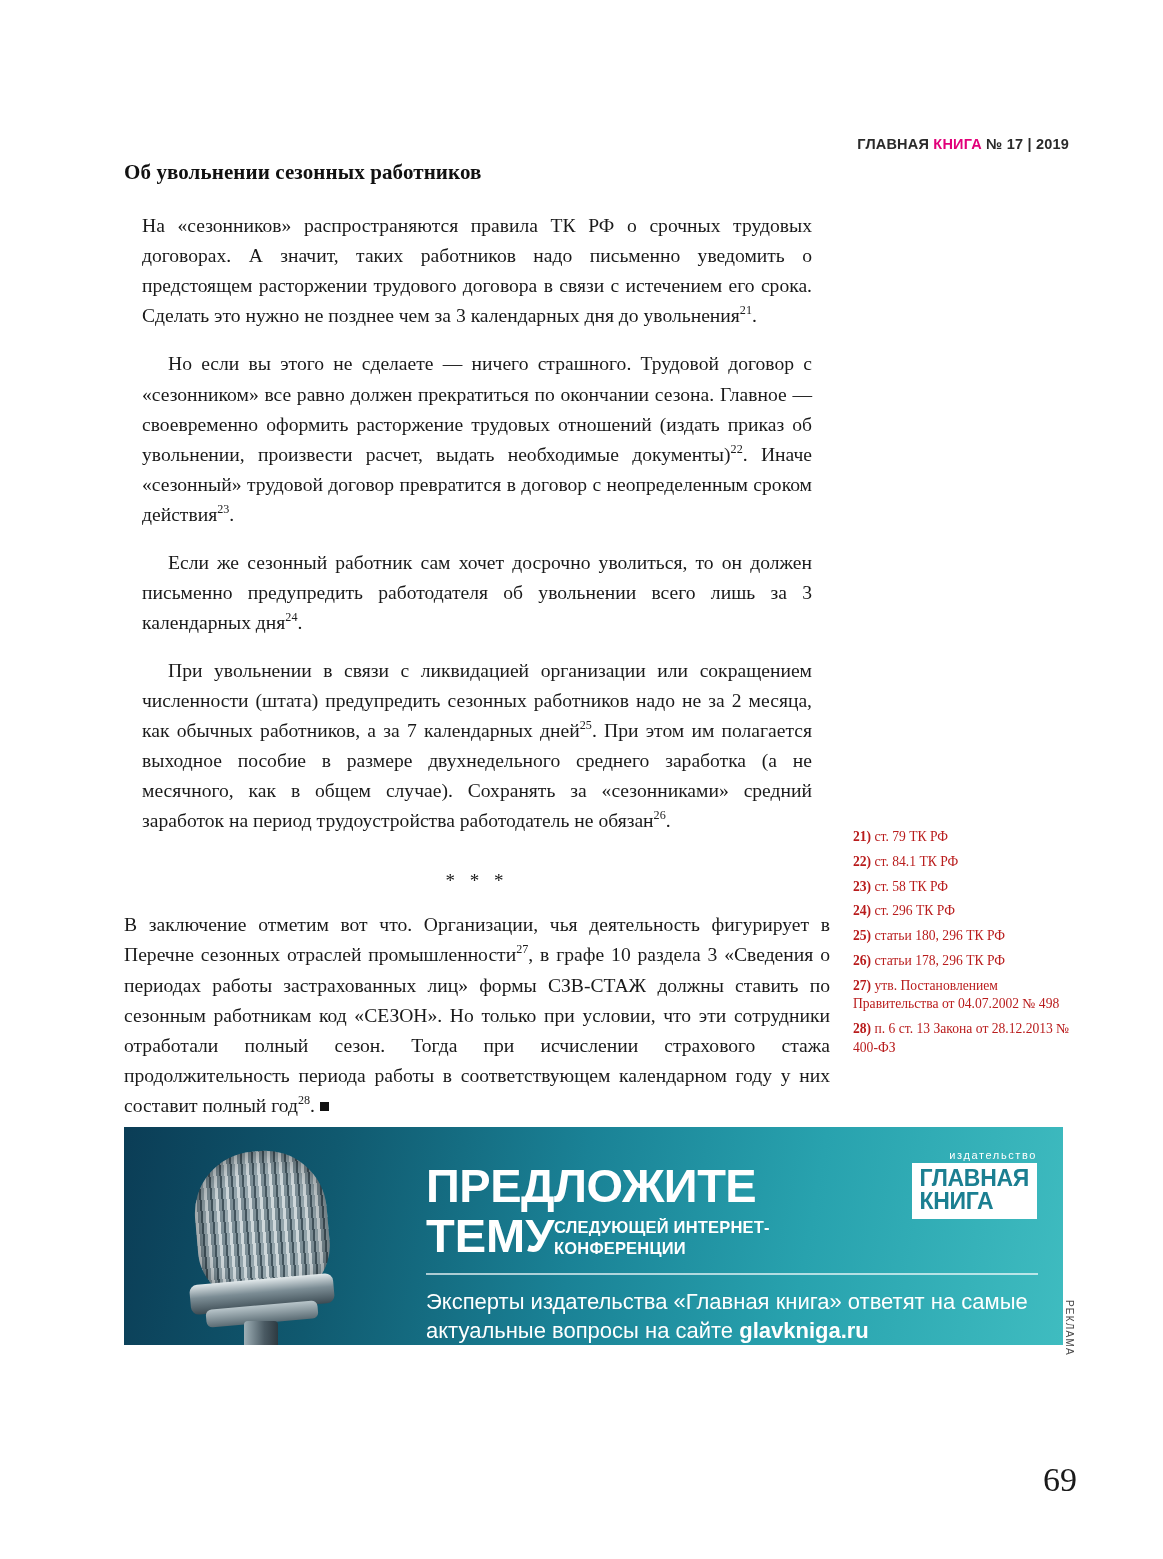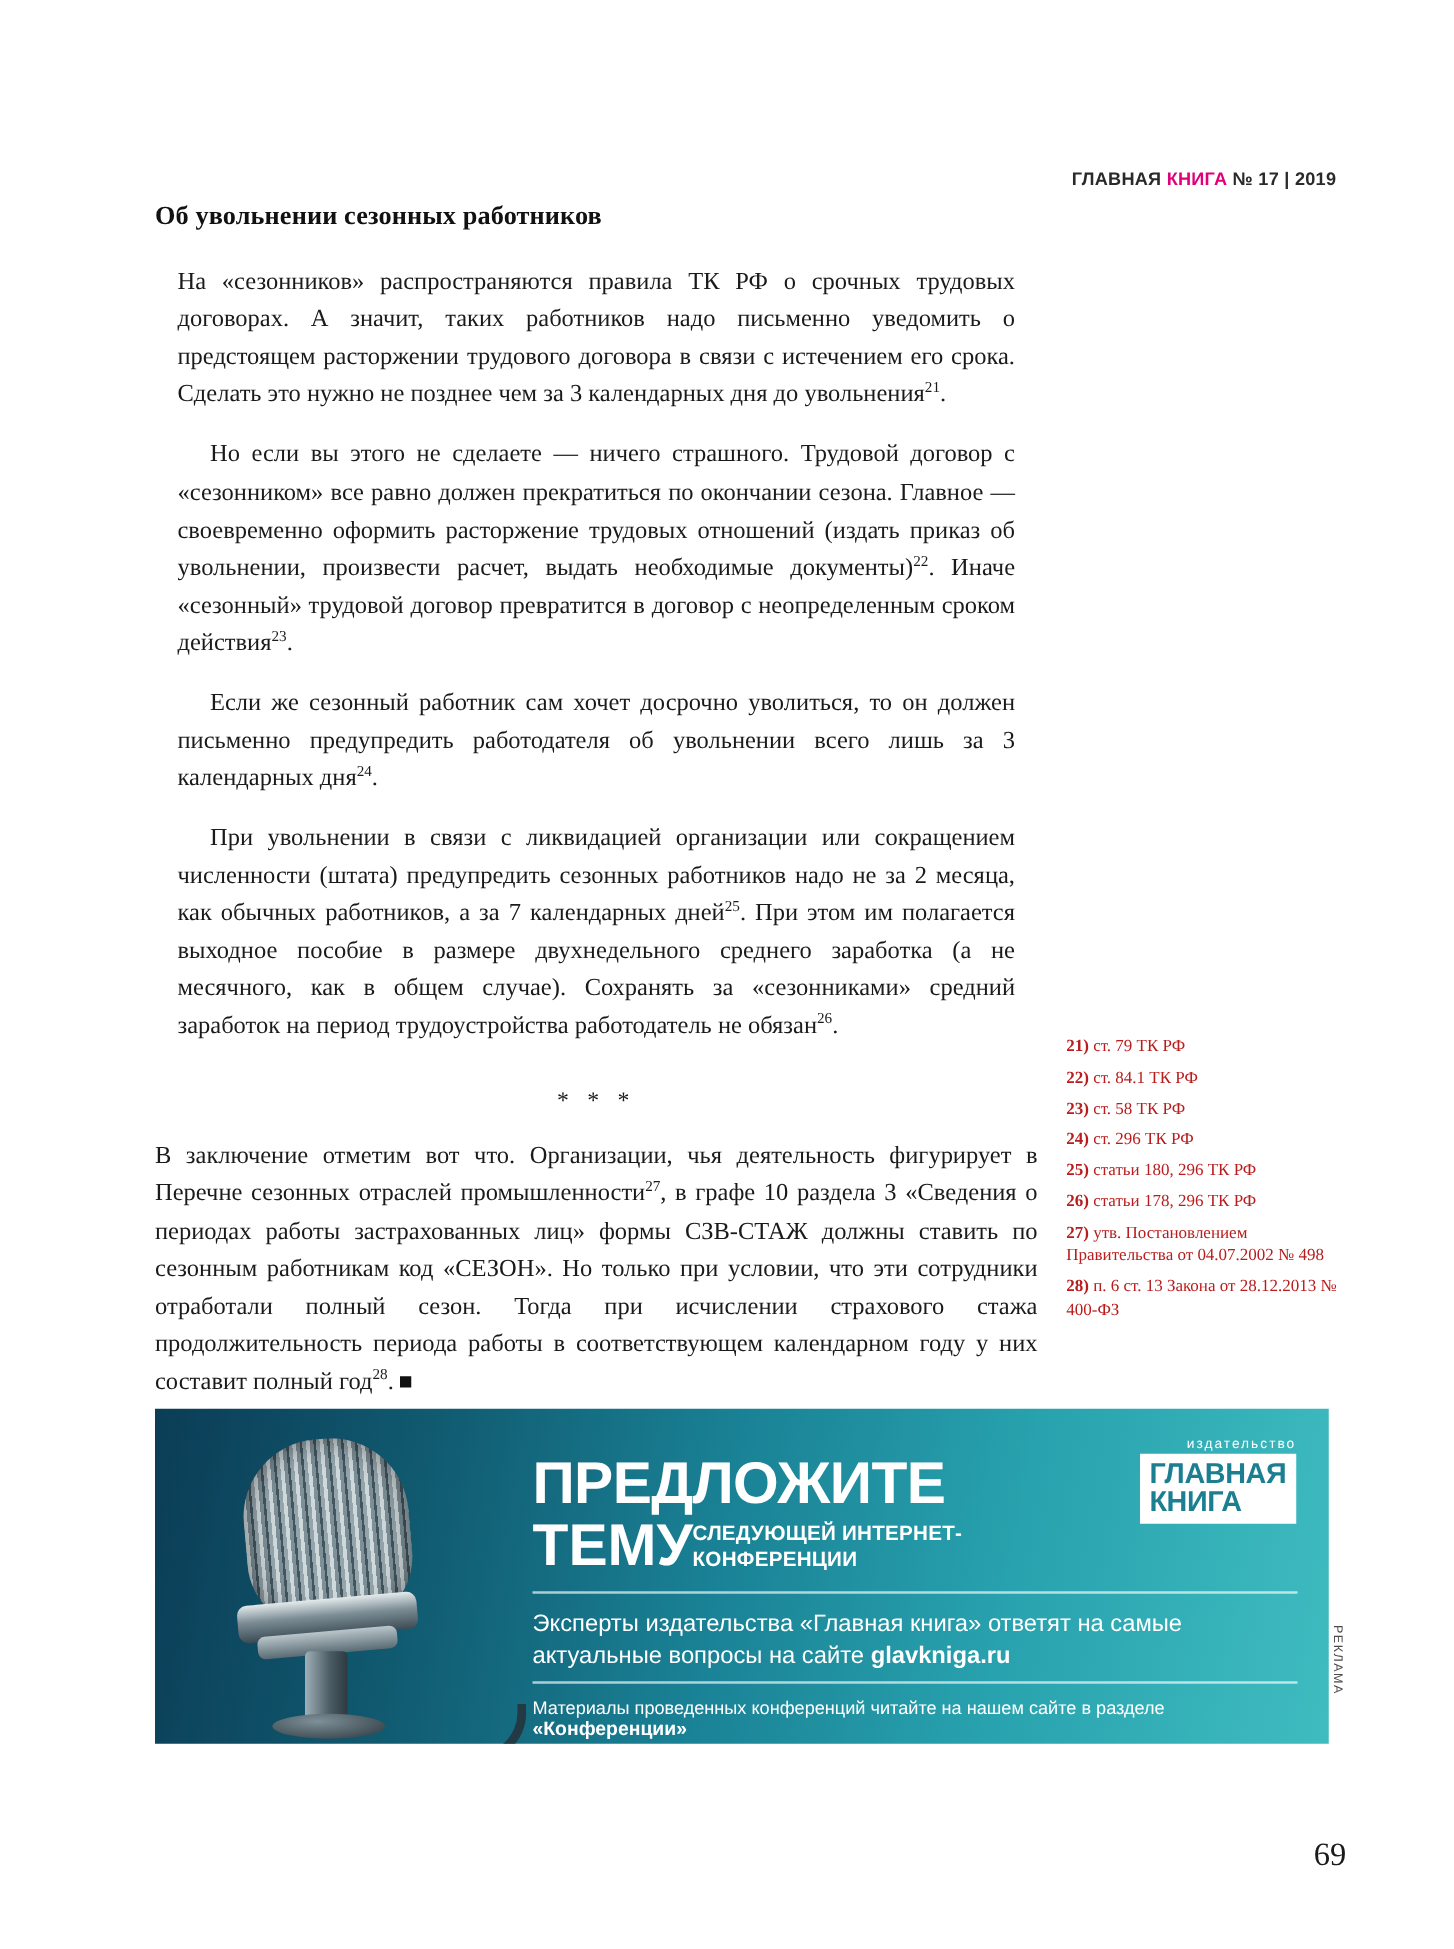--- a/index.html
+++ b/index.html
@@ -99,21 +99,21 @@
   }
   .footnote { margin-bottom: 6px; }
   .footnote .num { font-weight: bold; }
 
   
   .ad {
     position: absolute;
     left: 124px;
     top: 1127px;
     width: 939px;
-    height: 268px;
+    height: 218px;
     background: linear-gradient(100deg, #0b3d56 0%, #10596f 22%, #1a8296 48%, #28a2ae 72%, #3fbcc0 100%);
     overflow: hidden;
   }
   .ad-mic {
     position: absolute;
     left: 20px;
     top: 6px;
     width: 270px;
     height: 266px;
   }
@@ -250,21 +250,21 @@
   }
   .ad-rule-1 { top: 146px; }
   .ad-rule-2 { top: 218px; }
   .ad-body {
     position: absolute;
     left: 302px;
     top: 160px;
     width: 620px;
     font-family: "Liberation Sans", sans-serif;
     color: #ffffff;
-    font-size: 19px;
+    font-size: 22px;
     line-height: 1.32;
   }
   .ad-body b { font-weight: bold; }
   .ad-foot {
     position: absolute;
     left: 302px;
     top: 232px;
     width: 620px;
     font-family: "Liberation Sans", sans-serif;
     color: #ffffff;
@@ -284,21 +284,21 @@
     transform-origin: left top;
     white-space: nowrap;
   }
 
   
   .page-number {
     position: absolute;
     right: 86px;
     bottom: 60px;
     font-family: "Liberation Serif", serif;
-    font-size: 26px;
+    font-size: 34px;
     color: #1a1a1a;
   }
 </style>
 </head>
 <body>
 
 <div class="page-header">
   <span class="hdr-main">ГЛАВНАЯ</span>
   <span class="hdr-accent">КНИГА</span>
   <span class="hdr-issue">№ 17 | 2019</span>

